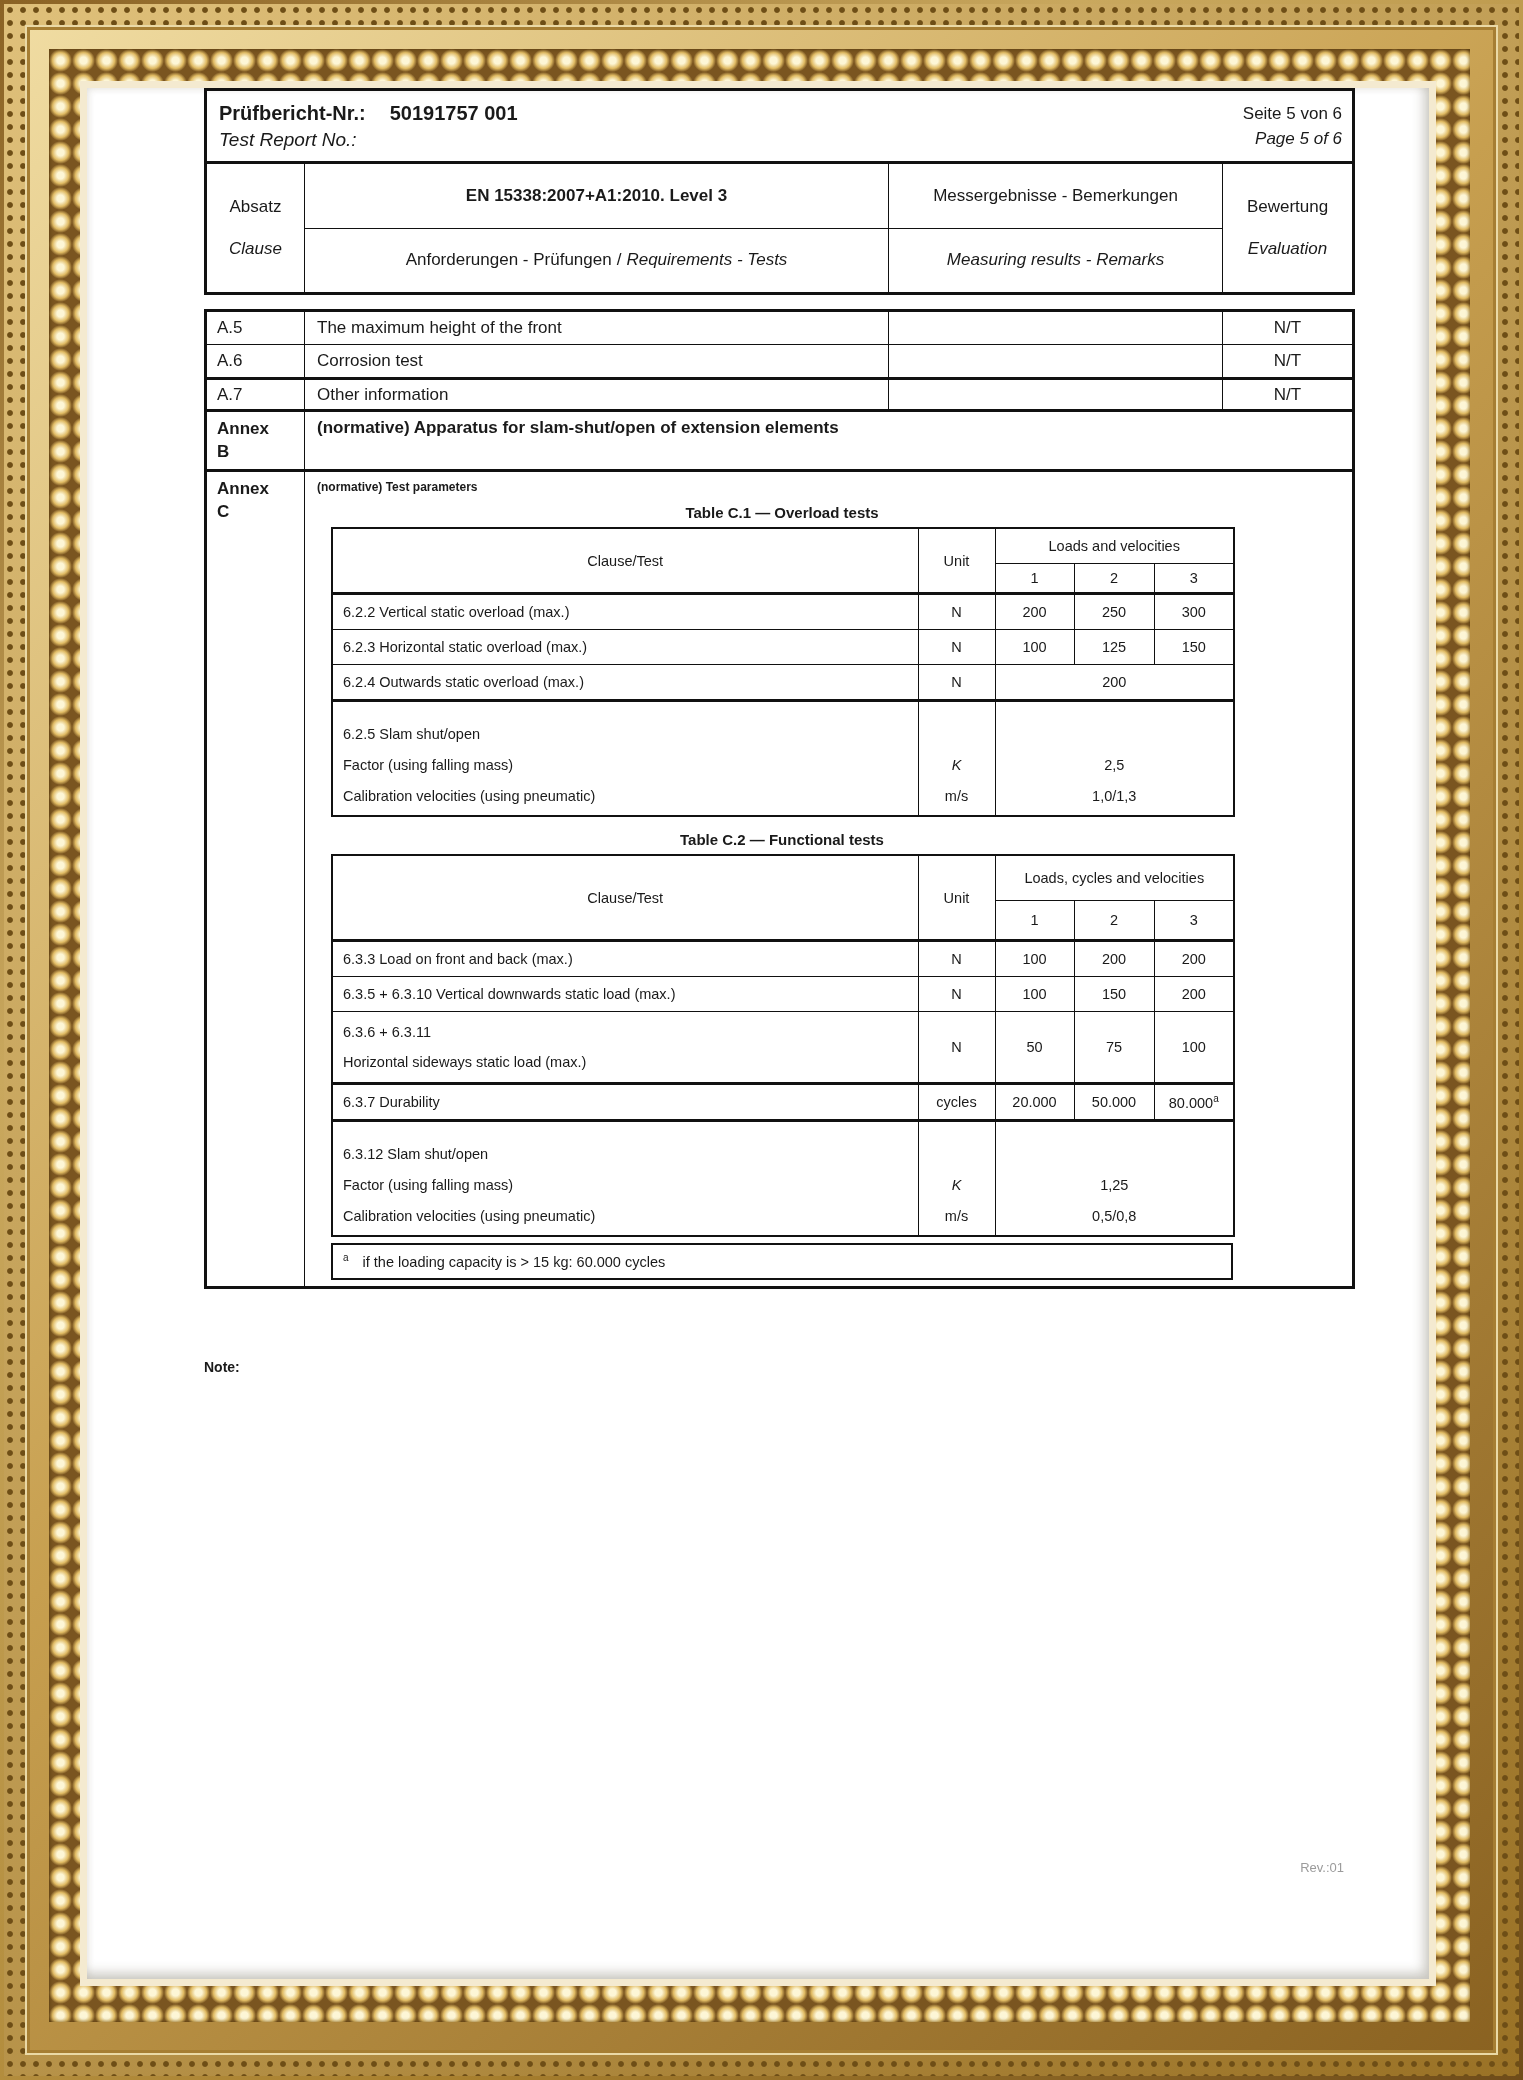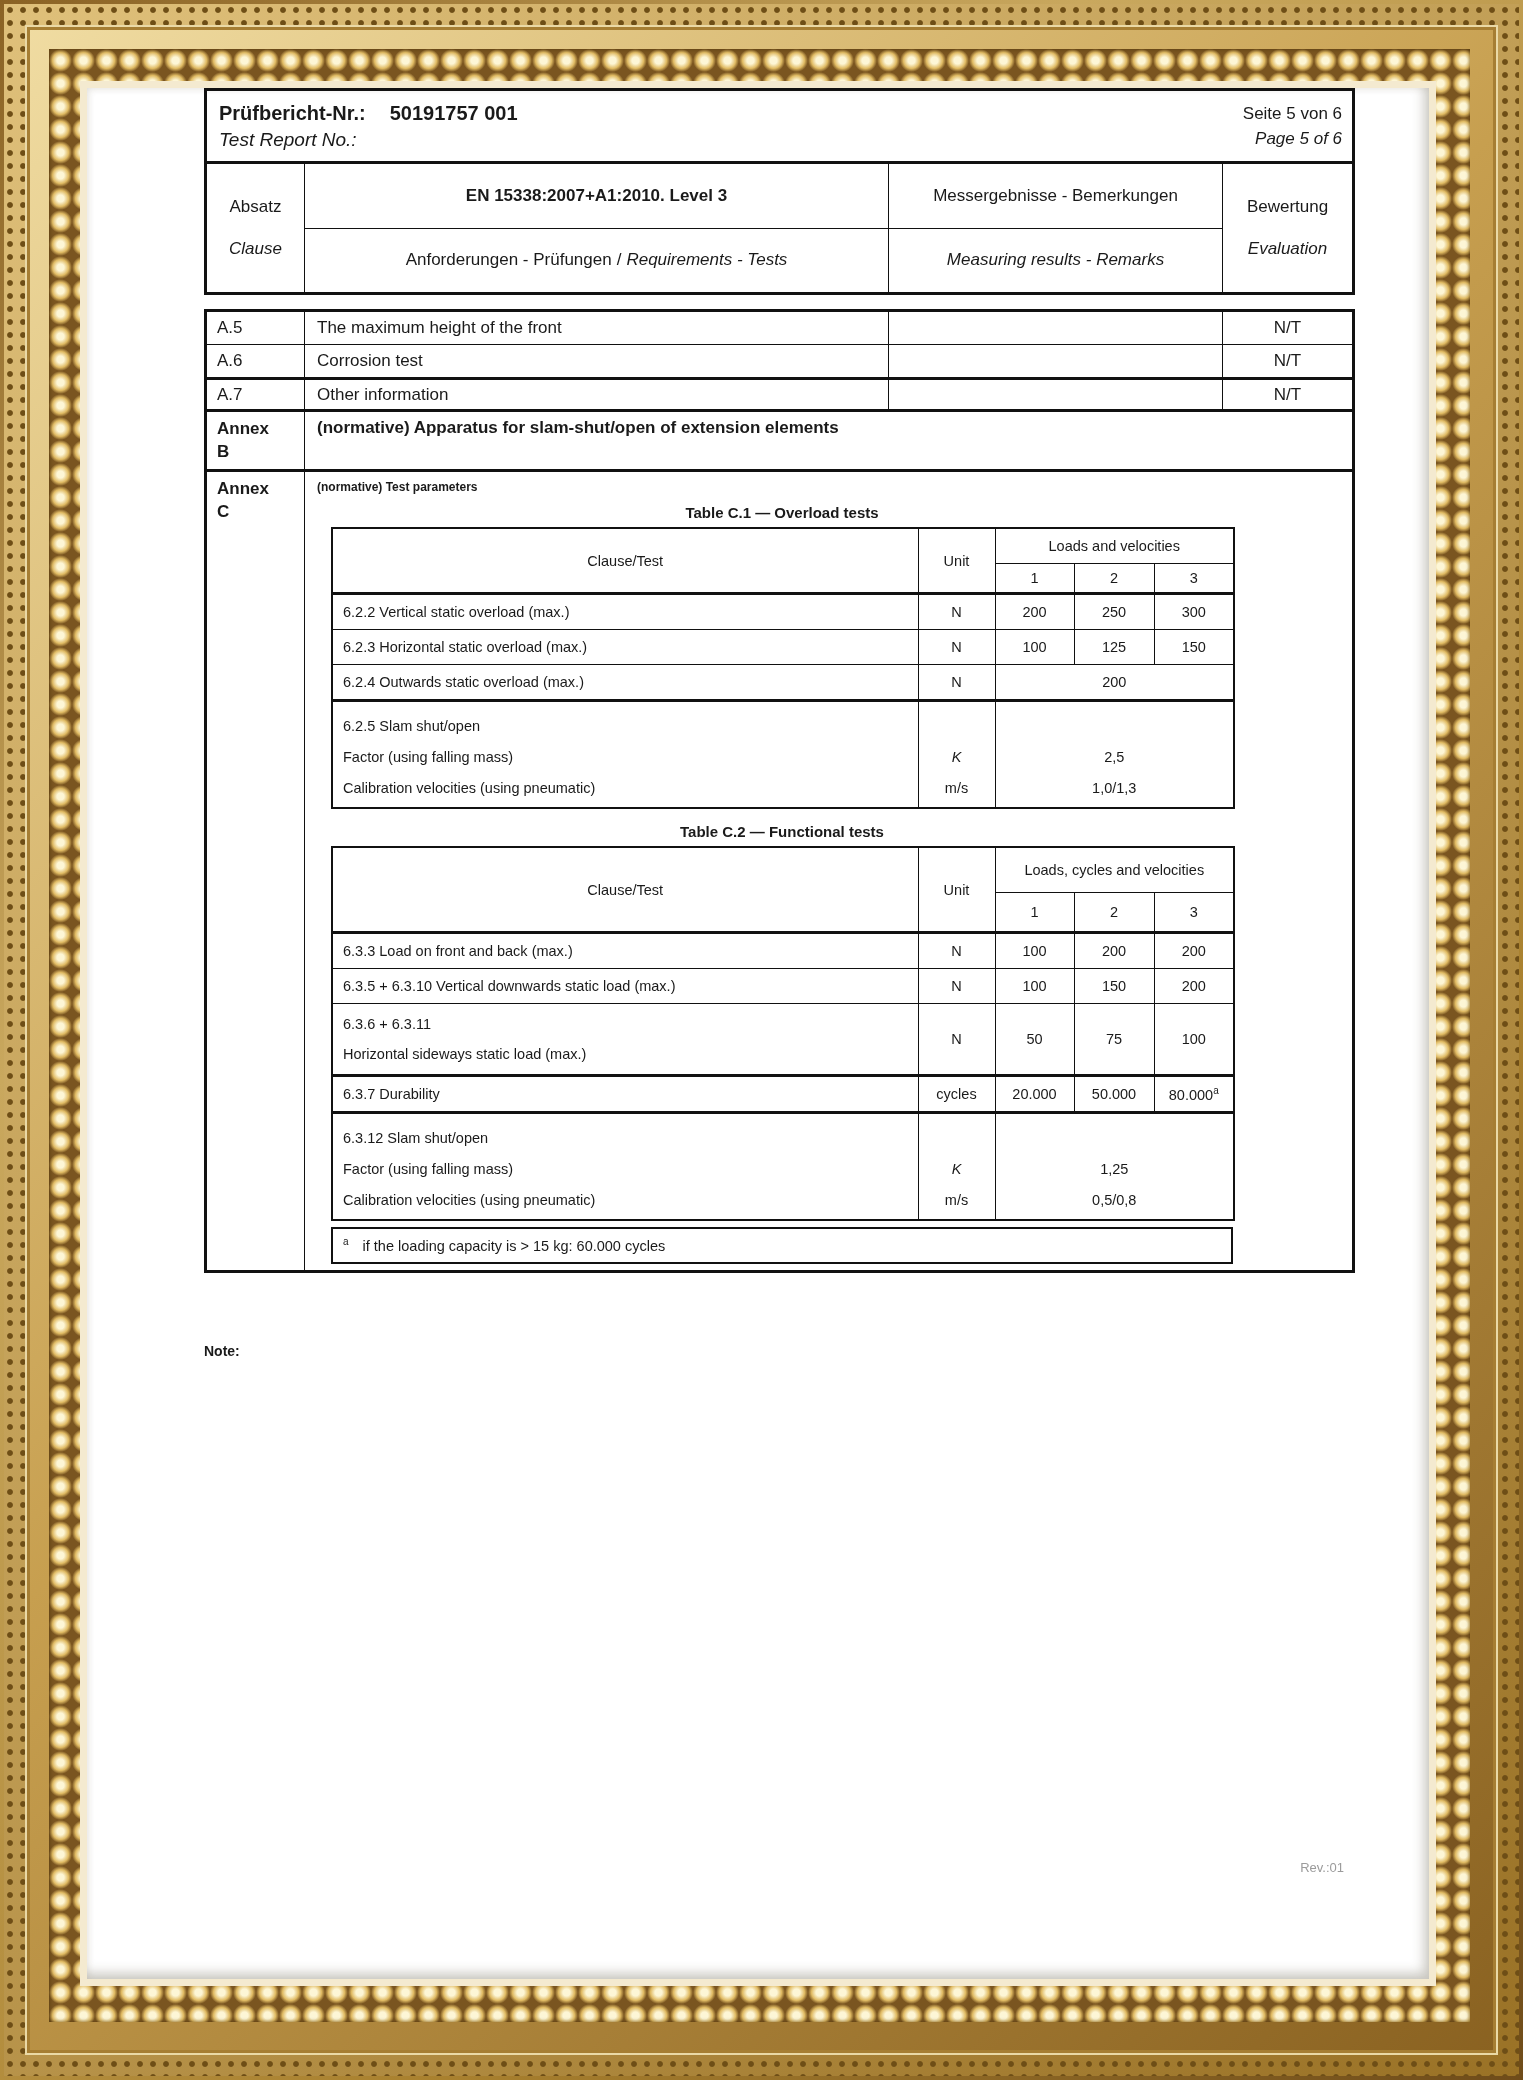--- a/index.html
+++ b/index.html
@@ -83,21 +83,21 @@
 
   
   .c-table{width:902px;margin-left:14px;border:2.5px solid #111;}
   .c-table td{font-size:14.5px;text-align:center;}
   .c-table .cl{text-align:left;padding-left:10px;}
   .c-hd td{border-bottom:3px solid #111;}
   .c-group{height:34px;border-bottom:1.5px solid #111 !important;}
   .c-num{height:30px;}
   .c-row td{height:34px;}
   .c-sub td{height:31px;border-top:0;border-bottom:0;}
-  .c-sub.first td{padding-top:8px;}
+  .c-sub.first td{padding-top:16px;}
   .c-sub.last td{padding-bottom:4px;}
   .tall-row td{height:70px;}
   .cl2{line-height:2.1;}
   sup{font-size:10px;}
 
   .footnote-box{width:902px;margin:6px 0 0 14px;border:2.5px solid #111;padding:7px 10px 8px 10px;font-size:14.5px;box-sizing:border-box;}
   .footnote-box sup{margin-right:14px;}
 
   
   .note-title{margin-top:70px;font-weight:bold;font-size:14px;}

